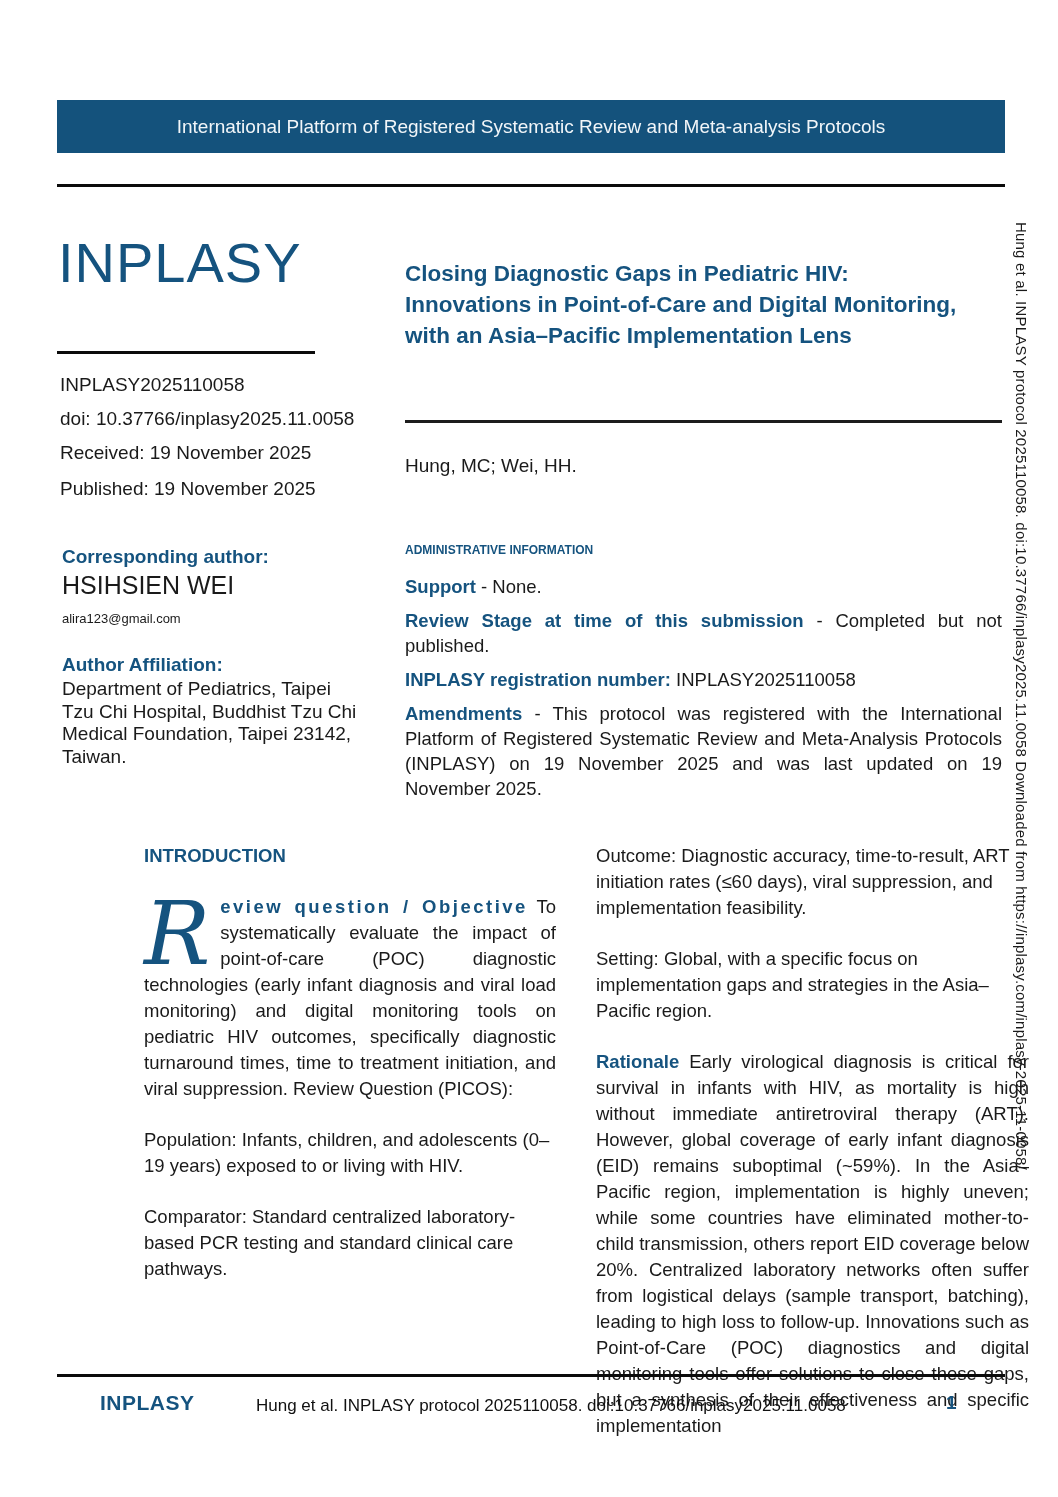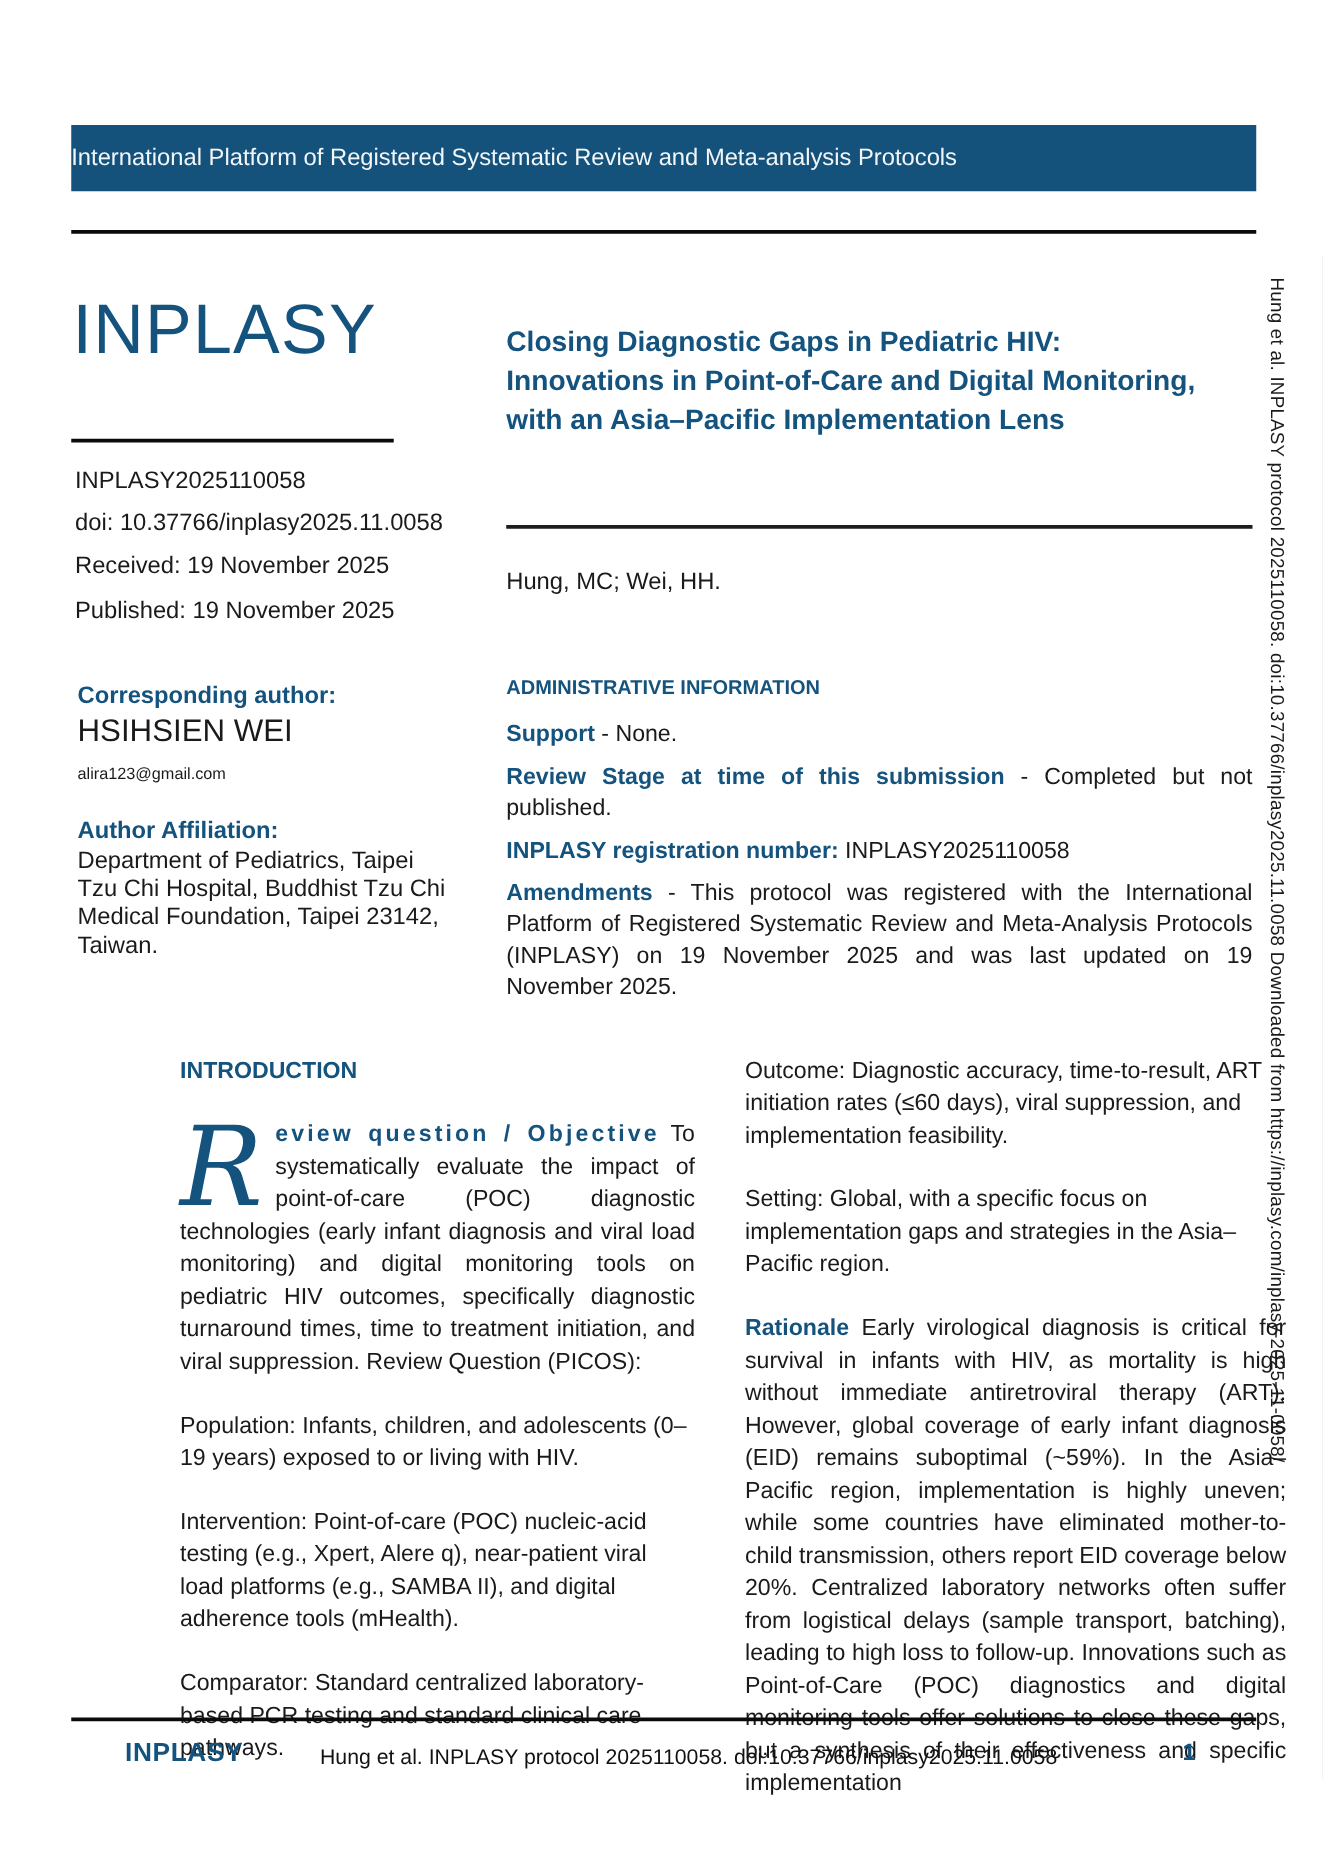--- a/index.html
+++ b/index.html
@@ -11,21 +11,21 @@
     background: #ffffff;
     overflow: hidden;
     font-family: "Liberation Sans", sans-serif;
     color: #1a1a1a;
   }
   .abs { position: absolute; }
 
   .banner {
     left: 57px; top: 100px; width: 948px; height: 53px;
     background: #14527c;
-    display: flex; align-items: center; justify-content: flex-start;
+    display: flex; align-items: center; justify-content: center;
   }
   .banner-text { color: #f2f6f9; font-size: 19px; white-space: nowrap; }
 
   .rule { background: #0b0b0b; }
   .rule-top    { left: 57px;  top: 184px;  width: 948px; height: 3px; }
   .rule-logo   { left: 57px;  top: 351px;  width: 258px; height: 3px; }
   .rule-title  { left: 405px; top: 420px;  width: 597px; height: 3px; background:#1d1d1d; }
   .rule-footer { left: 57px;  top: 1374px; width: 948px; height: 3px; }
 
   .blue { color: #15537f; }
@@ -42,21 +42,21 @@
   .affil-heading { left: 62px; top: 654px; font-size: 19px; }
   .affil-text    { left: 62px; top: 678px; width: 305px; font-size: 19px; line-height: 22.5px; }
 
   .title-block { left: 405px; top: 258px; }
   .title-line { font-size: 22.5px; font-weight: bold; color: #15537f; line-height: 31px; white-space: nowrap; }
 
   .authors { left: 405px; top: 455px; font-size: 19px; }
 
   .admin { left: 405px; top: 538px; width: 597px; font-size: 18.5px; line-height: 25px; }
   .admin p { margin: 0 0 9px 0; }
-  .admin .heading { font-weight: bold; color: #15537f; font-size: 16px; margin-bottom: 11px; }
+  .admin .heading { font-weight: bold; color: #15537f; font-size: 12px; margin-bottom: 11px; }
   .admin .just { text-align: justify; }
   .label { font-weight: bold; color: #15537f; }
 
   .body-cols { left: 100px; top: 843px; width: 885px; display: flex; gap: 40px; margin-left: 44px; }
   .col-left  { width: 412px; }
   .col-right { width: 433px; }
   .intro-heading { font-weight: bold; color: #15537f; font-size: 18.5px; margin: 0 0 19px 0; }
   .body-cols p { font-size: 18.5px; line-height: 26px; margin: 0 0 25px 0; }
   .jp { text-align: justify; }
   .dropcap {
@@ -124,21 +124,20 @@
     <p class="just"><span class="label">Review Stage at time of this submission</span><span> - Completed but not published.</span></p>
     <p><span class="label">INPLASY registration number:</span><span> INPLASY2025110058</span></p>
     <p class="just"><span class="label">Amendments</span><span> - This protocol was registered with the International Platform of Registered Systematic Review and Meta-Analysis Protocols (INPLASY) on 19 November 2025 and was last updated on 19 November 2025.</span></p>
   </div>
 
   <div class="abs body-cols">
     <div class="col-left">
       <p class="intro-heading">INTRODUCTION</p>
       <p class="jp"><span class="dropcap">R</span><span class="lead-label">eview question / Objective</span><span> To systematically evaluate the impact of point-of-care (POC) diagnostic technologies (early infant diagnosis and viral load monitoring) and digital monitoring tools on pediatric HIV outcomes, specifically diagnostic turnaround times, time to treatment initiation, and viral suppression. Review Question (PICOS):</span></p>
       <p>Population: Infants, children, and adolescents (0–19 years) exposed to or living with HIV.</p>
-      <p>Intervention: Point-of-care (POC) nucleic-acid testing (e.g., Xpert, Alere q), near-patient viral load platforms (e.g., SAMBA II), and digital adherence tools (mHealth).</p>
       <p>Comparator: Standard centralized laboratory-based PCR testing and standard clinical care pathways.</p>
     </div>
     <div class="col-right">
       <p>Outcome: Diagnostic accuracy, time-to-result, ART initiation rates (≤60 days), viral suppression, and implementation feasibility.</p>
       <p>Setting: Global, with a specific focus on implementation gaps and strategies in the Asia–Pacific region.</p>
       <p class="jp"><span class="label">Rationale</span><span> Early virological diagnosis is critical for survival in infants with HIV, as mortality is high without immediate antiretroviral therapy (ART). However, global coverage of early infant diagnosis (EID) remains suboptimal (~59%). In the Asia–Pacific region, implementation is highly uneven; while some countries have eliminated mother-to-child transmission, others report EID coverage below 20%. Centralized laboratory networks often suffer from logistical delays (sample transport, batching), leading to high loss to follow-up. Innovations such as Point-of-Care (POC) diagnostics and digital monitoring tools offer solutions to close these gaps, but a synthesis of their effectiveness and specific implementation</span></p>
     </div>
   </div>
 
   <div class="abs rule rule-footer"></div>

